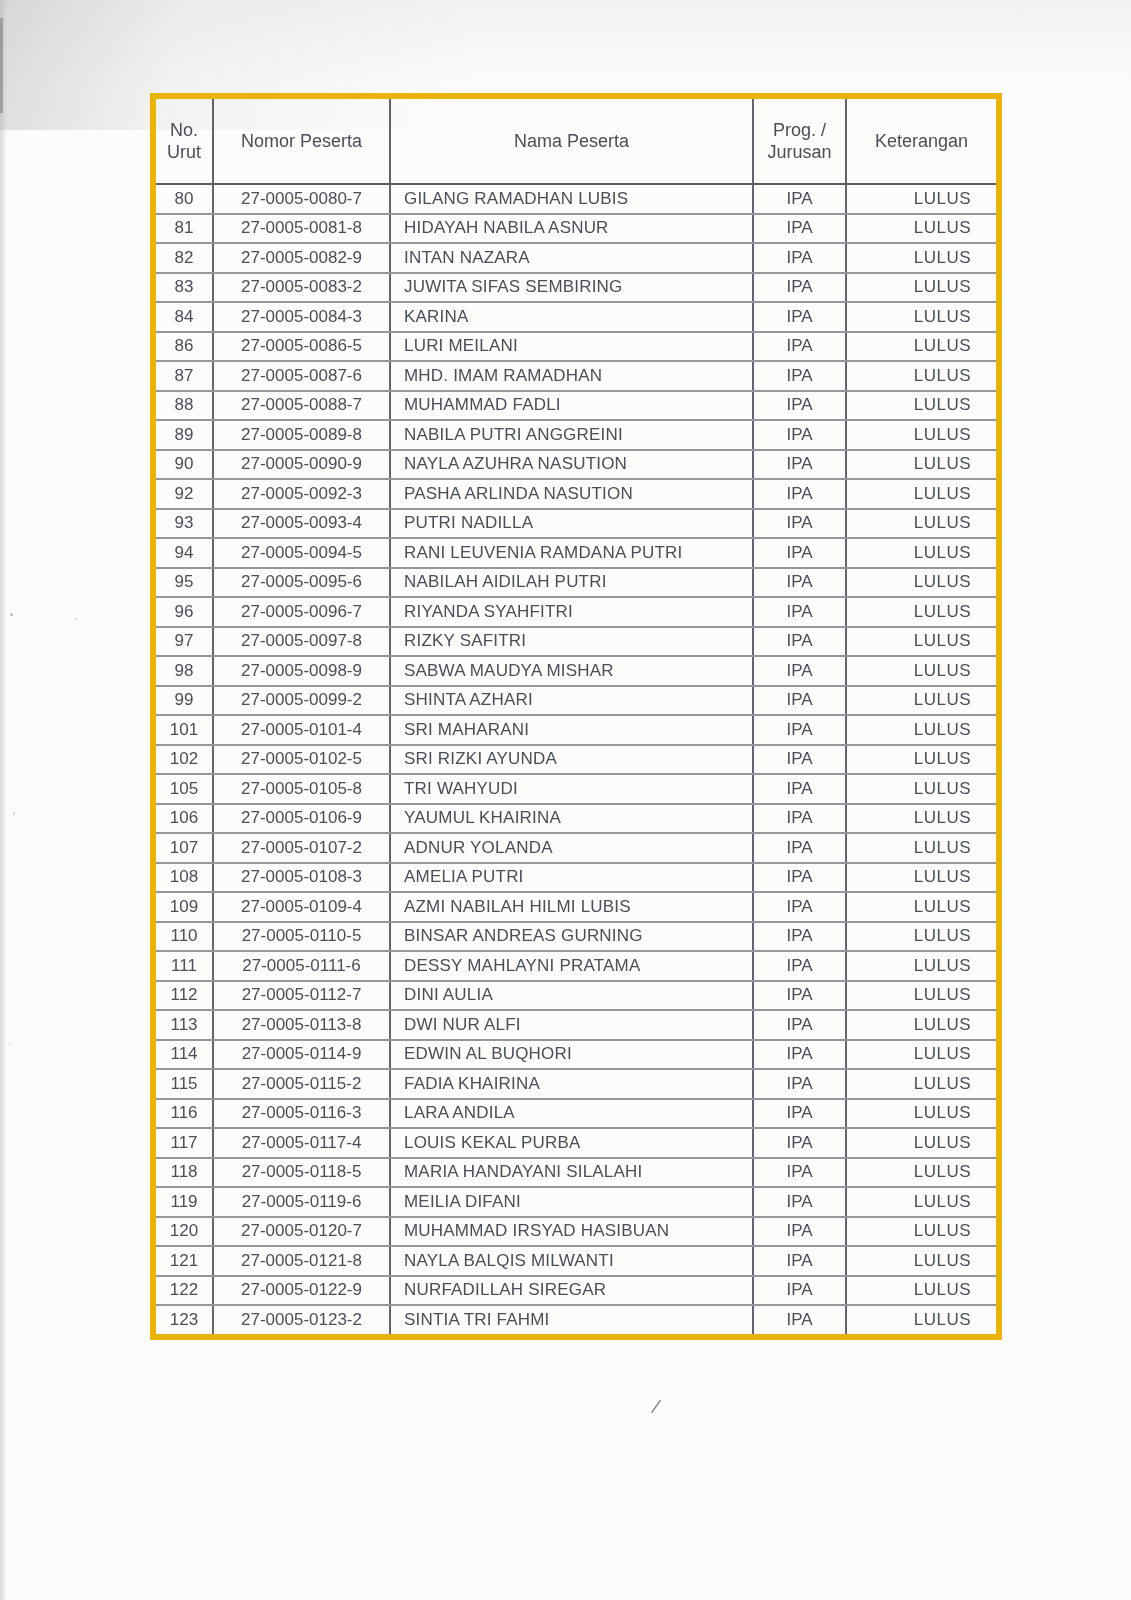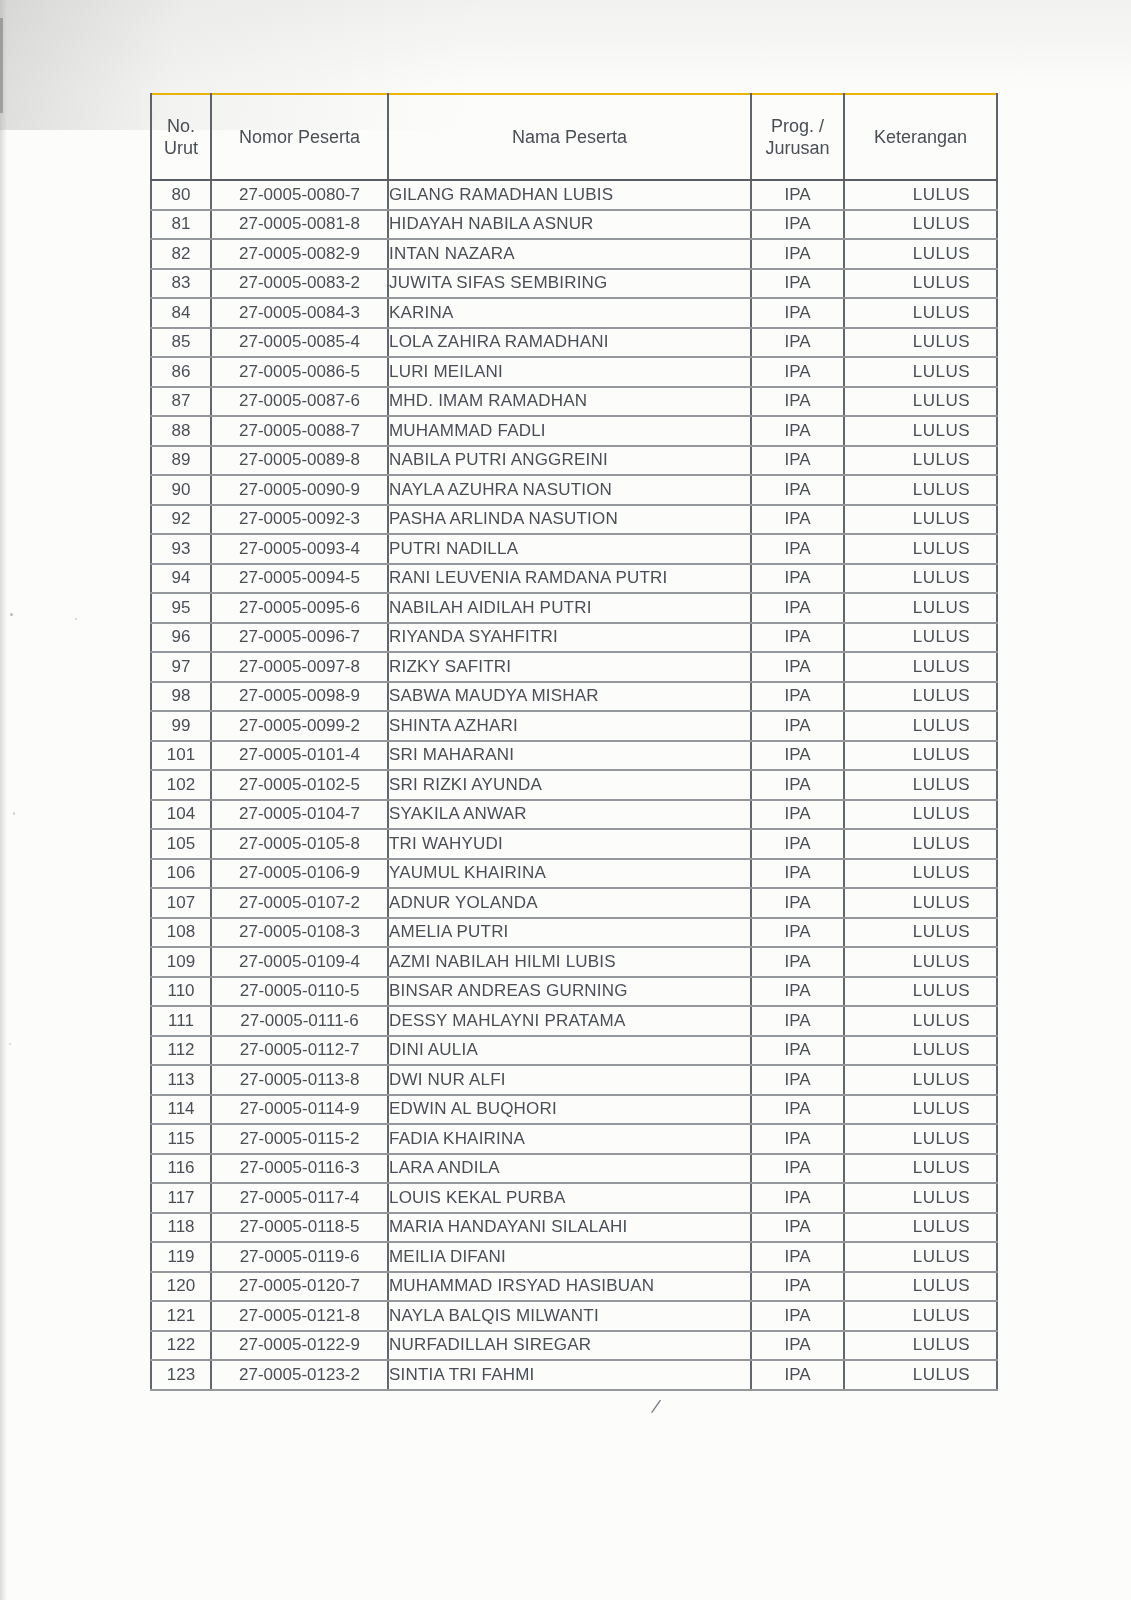--- a/index.html
+++ b/index.html
@@ -36,21 +36,21 @@
   .speck.s3 { left: 13px; top: 812px; width: 2px; height: 3px; opacity: 0.5; }
   .speck.s4 { left: 9px; top: 1043px; width: 2px; height: 2px; opacity: 0.4; }
 
   
   table.results {
     position: absolute; left: 150px; top: 93px;
     width: 846px;
     border-collapse: collapse;
     table-layout: fixed;
     color: #4a4e57;
-    border: 2px solid #eab308;
+    border: 6px solid #eab308;
   }
   col.c-no    { width: 60px; }
   col.c-nomor { width: 177px; }
   col.c-nama  { width: 363px; }
   col.c-prog  { width: 93px; }
   col.c-ket   { width: 153px; }
 
   th {
     height: 84px;
     font-size: 18px;
@@ -70,21 +70,21 @@
     vertical-align: middle;
     padding: 0;
     border-left: 2px solid #63676d;
     border-right: 2px solid #63676d;
     border-top: 2px solid #94979c;
     border-bottom: 2px solid #94979c;
     white-space: nowrap;
     overflow: hidden;
   }
   td.c-no, td.c-nomor, td.c-prog, td.c-ket { text-align: center; }
-  td.c-nama { text-align: left; letter-spacing: 0.2px; }
+  td.c-nama { text-align: left; padding-left: 13px; letter-spacing: 0.2px; }
   td.c-ket  { letter-spacing: 0.5px; padding-left: 42px; }
 
   .stray {
     position: absolute; left: 653px; top: 1396px;
     font-size: 19px; font-style: italic; color: #7a7e84;
     transform: rotate(10deg);
   }
 </style>
 </head>
 <body>
@@ -152,27 +152,20 @@
         </tr>
 
         <tr>
           <td class="c-no">84</td>
           <td class="c-nomor">27-0005-0084-3</td>
           <td class="c-nama">KARINA</td>
           <td class="c-prog">IPA</td>
           <td class="c-ket">LULUS</td>
         </tr>
 
-        <tr>
-          <td class="c-no">85</td>
-          <td class="c-nomor">27-0005-0085-4</td>
-          <td class="c-nama">LOLA ZAHIRA RAMADHANI</td>
-          <td class="c-prog">IPA</td>
-          <td class="c-ket">LULUS</td>
-        </tr>
 
         <tr>
           <td class="c-no">86</td>
           <td class="c-nomor">27-0005-0086-5</td>
           <td class="c-nama">LURI MEILANI</td>
           <td class="c-prog">IPA</td>
           <td class="c-ket">LULUS</td>
         </tr>
 
         <tr>
@@ -283,27 +276,20 @@
 
         <tr>
           <td class="c-no">102</td>
           <td class="c-nomor">27-0005-0102-5</td>
           <td class="c-nama">SRI RIZKI AYUNDA</td>
           <td class="c-prog">IPA</td>
           <td class="c-ket">LULUS</td>
         </tr>
 
 
-        <tr>
-          <td class="c-no">104</td>
-          <td class="c-nomor">27-0005-0104-7</td>
-          <td class="c-nama">SYAKILA ANWAR</td>
-          <td class="c-prog">IPA</td>
-          <td class="c-ket">LULUS</td>
-        </tr>
 
         <tr>
           <td class="c-no">105</td>
           <td class="c-nomor">27-0005-0105-8</td>
           <td class="c-nama">TRI WAHYUDI</td>
           <td class="c-prog">IPA</td>
           <td class="c-ket">LULUS</td>
         </tr>
 
         <tr>

